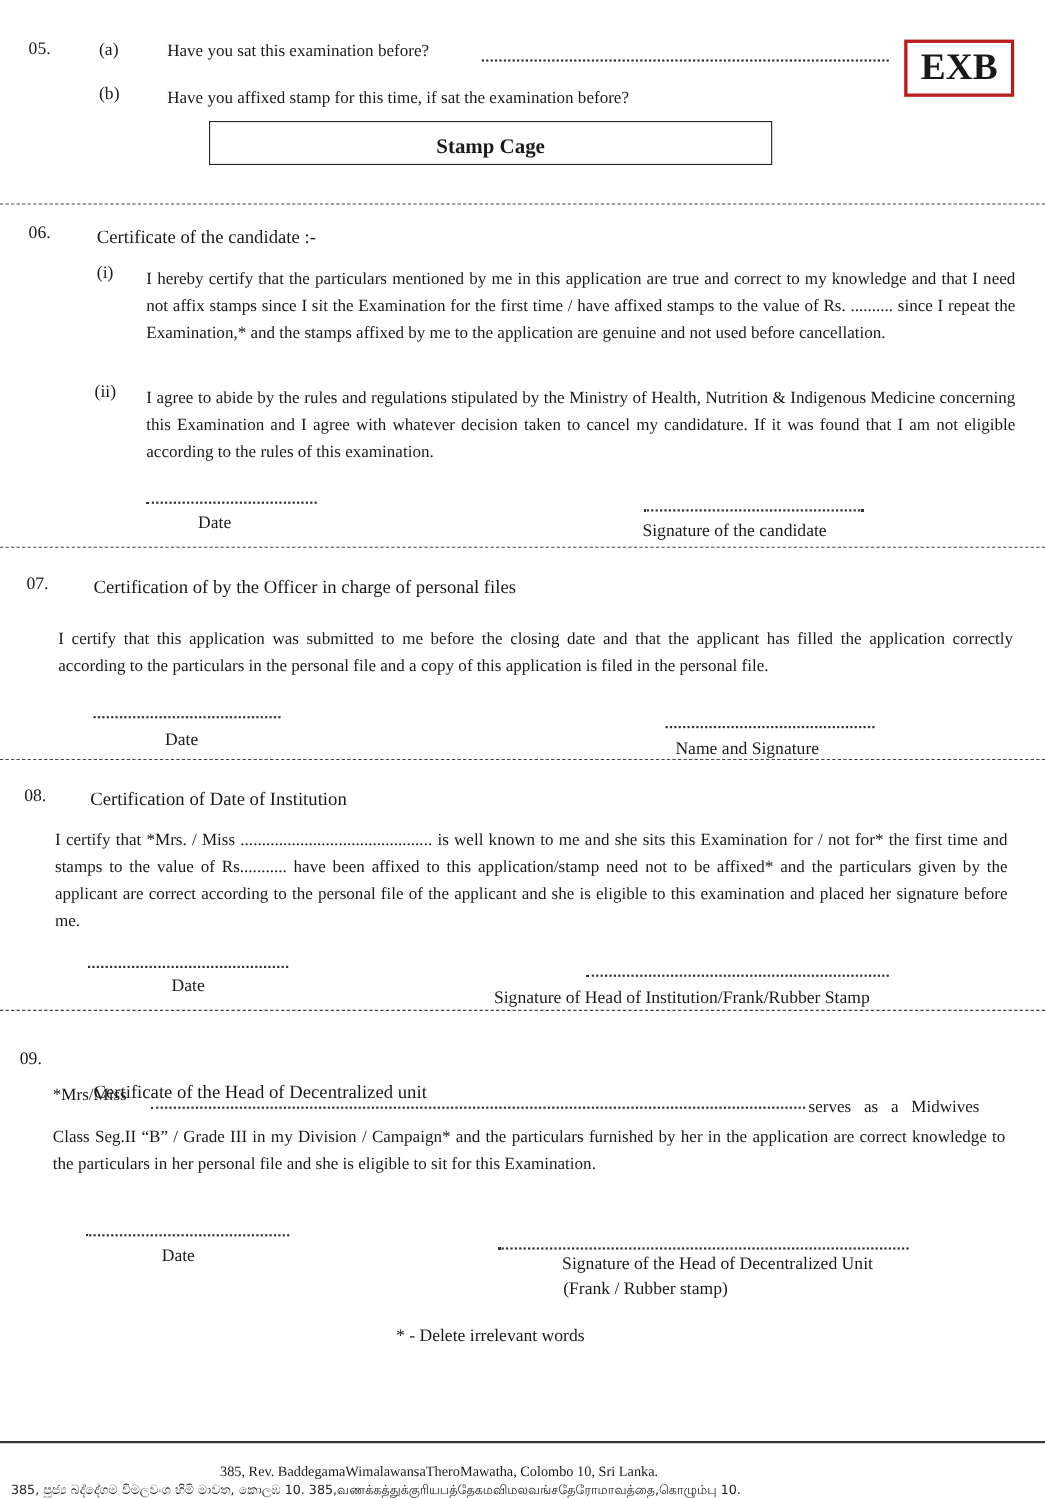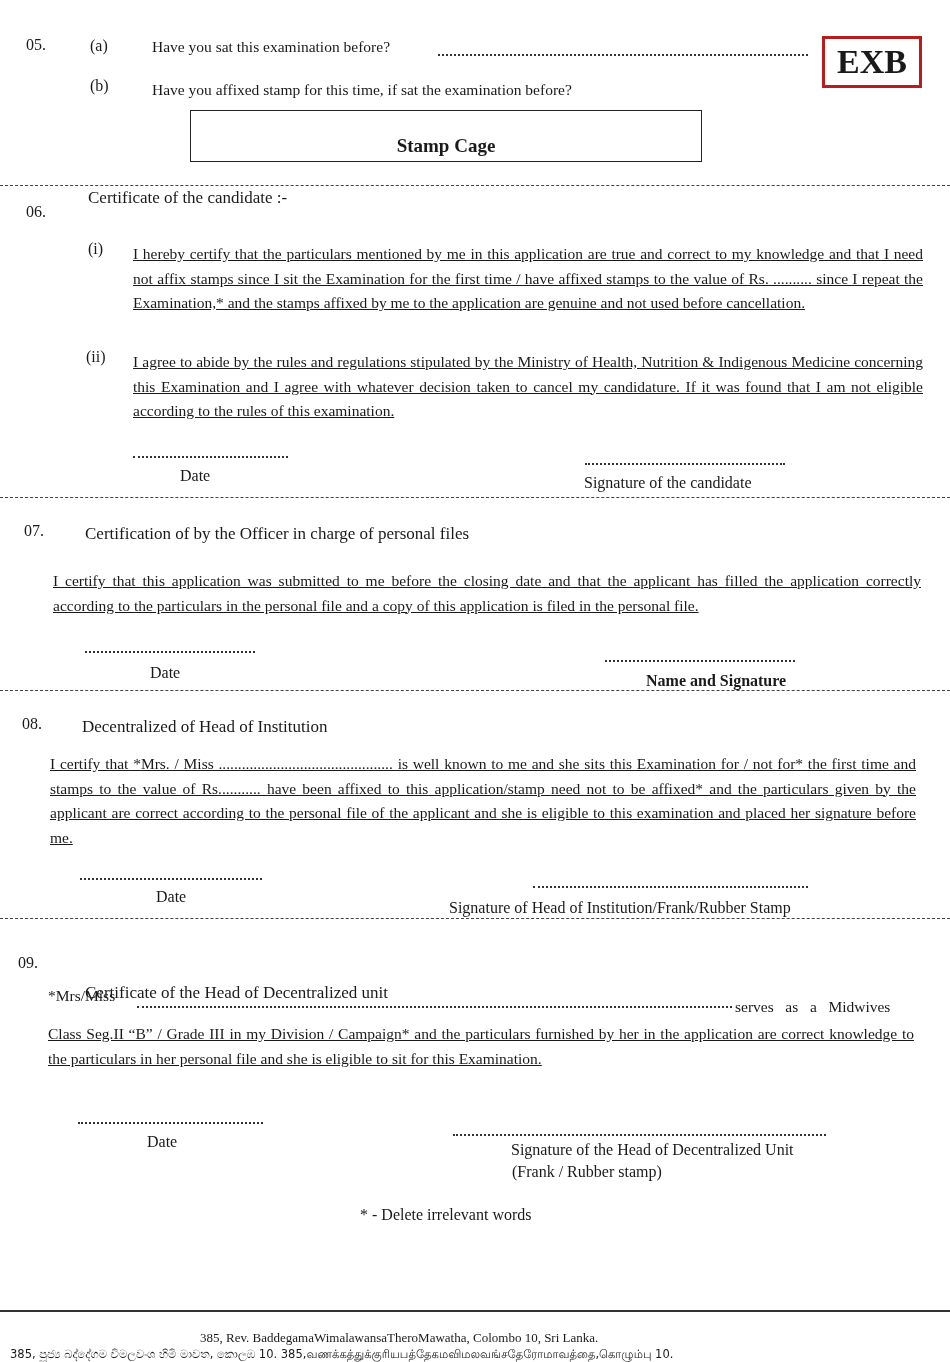--- a/index.html
+++ b/index.html
@@ -4,34 +4,34 @@
   <style>
     html, body { margin: 0; padding: 0; background: #ffffff; }
     body {
       width: 950px; height: 1362px; position: relative; overflow: hidden;
       font-family: "Liberation Serif", "DejaVu Serif", serif;
       color: #1a1a1a; font-size: 16px;
     }
     .abs { position: absolute; white-space: nowrap; }
     .num { font-size: 16px; }
     .heading { font-size: 17px; }
-    .para { position: absolute; font-size: 15.5px; line-height: 24.5px; text-align: justify; white-space: normal; text-decoration: underline; }
+    .para { position: absolute; font-size: 15.5px; line-height: 24.5px; text-align: justify; white-space: normal; }
     .dots { position: absolute; border-bottom: 2px dotted #333; height: 0; }
     .sep {
       position: absolute; left: 0; width: 950px; height: 0;
       border-top: 1.5px dashed #444;
     }
     .exb {
       position: absolute; left: 822px; top: 36px; width: 100px; height: 52px;
       border: 3px solid #b91c1c; box-sizing: border-box;
       font-weight: bold; font-size: 34px; text-align: center; line-height: 46px;
       font-family: "Liberation Serif", serif;
     }
     .stamp-cage {
-      position: absolute; left: 190px; top: 110px; width: 512px; height: 52px;
+      position: absolute; left: 190px; top: 110px; width: 512px; height: 40px;
       border: 1.5px solid #222; box-sizing: border-box;
     }
     .stamp-cage span {
       position: absolute; left: 0; right: 0; bottom: 4px; text-align: center;
       font-weight: bold; font-size: 19px;
     }
     .footer-line { position: absolute; left: 0; width: 950px; top: 1310px; border-top: 2px solid #333; }
     .footer { position: absolute; font-size: 13px; white-space: nowrap; }
   </style>
 </head>
@@ -45,44 +45,44 @@
 <div class="dots" style="left:438px; top:54px; width:370px;"></div>
 <div class="abs" style="left:90px; top:77px;">(b)</div>
 <div class="abs" style="left:152px; top:81px; font-size:15.5px;">Have you affixed stamp for this time, if sat the examination before?</div>
 <div class="stamp-cage">
   <span>Stamp Cage</span>
 </div>
 
 <div class="sep" style="top:185px;"></div>
 
 <div class="abs num" style="left:26px; top:203px;">06.</div>
-<div class="abs heading" style="left:88px; top:188px;">Certificate of the candidate :-</div>
+<div class="abs heading" style="left:88px; top:206px;">Certificate of the candidate :-</div>
 <div class="abs" style="left:88px; top:240px;">(i)</div>
 <div class="para" style="left:133px; top:242px; width:790px;">I hereby certify that the particulars mentioned by me in this application are true and correct to my knowledge and that I need not affix stamps since I sit the Examination for the first time / have affixed stamps to the value of Rs. .......... since I repeat the Examination,* and the stamps affixed by me to the application are genuine and not used before cancellation.</div>
 <div class="abs" style="left:86px; top:348px;">(ii)</div>
 <div class="para" style="left:133px; top:350px; width:790px;">I agree to abide by the rules and regulations stipulated by the Ministry of Health, Nutrition &amp; Indigenous Medicine concerning this Examination and I agree with whatever decision taken to cancel my candidature. If it was found that I am not eligible according to the rules of this examination.</div>
 <div class="dots" style="left:133px; top:456px; width:155px;"></div>
 <div class="abs" style="left:180px; top:467px;">Date</div>
 <div class="dots" style="left:585px; top:463px; width:200px;"></div>
 <div class="abs" style="left:584px; top:474px;">Signature of the candidate</div>
 
 <div class="sep" style="top:497px;"></div>
 
 <div class="abs num" style="left:24px; top:522px;">07.</div>
 <div class="abs heading" style="left:85px; top:524px;">Certification of by the Officer in charge of personal files</div>
 <div class="para" style="left:53px; top:569px; width:868px;">I certify that this application was submitted to me before the closing date and that the applicant has filled the application correctly according to the particulars in the personal file and a copy of this application is filed in the personal file.</div>
 <div class="dots" style="left:85px; top:651px; width:170px;"></div>
 <div class="abs" style="left:150px; top:664px;">Date</div>
 <div class="dots" style="left:605px; top:660px; width:190px;"></div>
-<div class="abs" style="left:646px; top:672px;font-weight:bold;">Name and Signature</div>
+<div class="abs" style="left:614px; top:672px;">Name and Signature</div>
 
 <div class="sep" style="top:690px;"></div>
 
 <div class="abs num" style="left:22px; top:715px;">08.</div>
-<div class="abs heading" style="left:82px; top:717px;">Decentralized of Head of Institution</div>
+<div class="abs heading" style="left:82px; top:717px;">Certification of Date of Institution</div>
 <div class="para" style="left:50px; top:752px; width:866px;">I certify that *Mrs. / Miss ............................................. is well known to me and she sits this Examination for / not for* the first time and stamps to the value of Rs........... have been affixed to this application/stamp need not to be affixed* and the particulars given by the applicant are correct according to the personal file of the applicant and she is eligible to this examination and placed her signature before me.</div>
 <div class="dots" style="left:80px; top:878px; width:182px;"></div>
 <div class="abs" style="left:156px; top:888px;">Date</div>
 <div class="dots" style="left:533px; top:886px; width:275px;"></div>
 <div class="abs" style="left:449px; top:899px;">Signature of Head of Institution/Frank/Rubber Stamp</div>
 
 <div class="sep" style="top:918px;"></div>
 
 <div class="abs num" style="left:18px; top:954px;">09.</div>
 <div class="abs heading" style="left:85px; top:957px;margin-top:26px;">Certificate of the Head of Decentralized unit</div>

